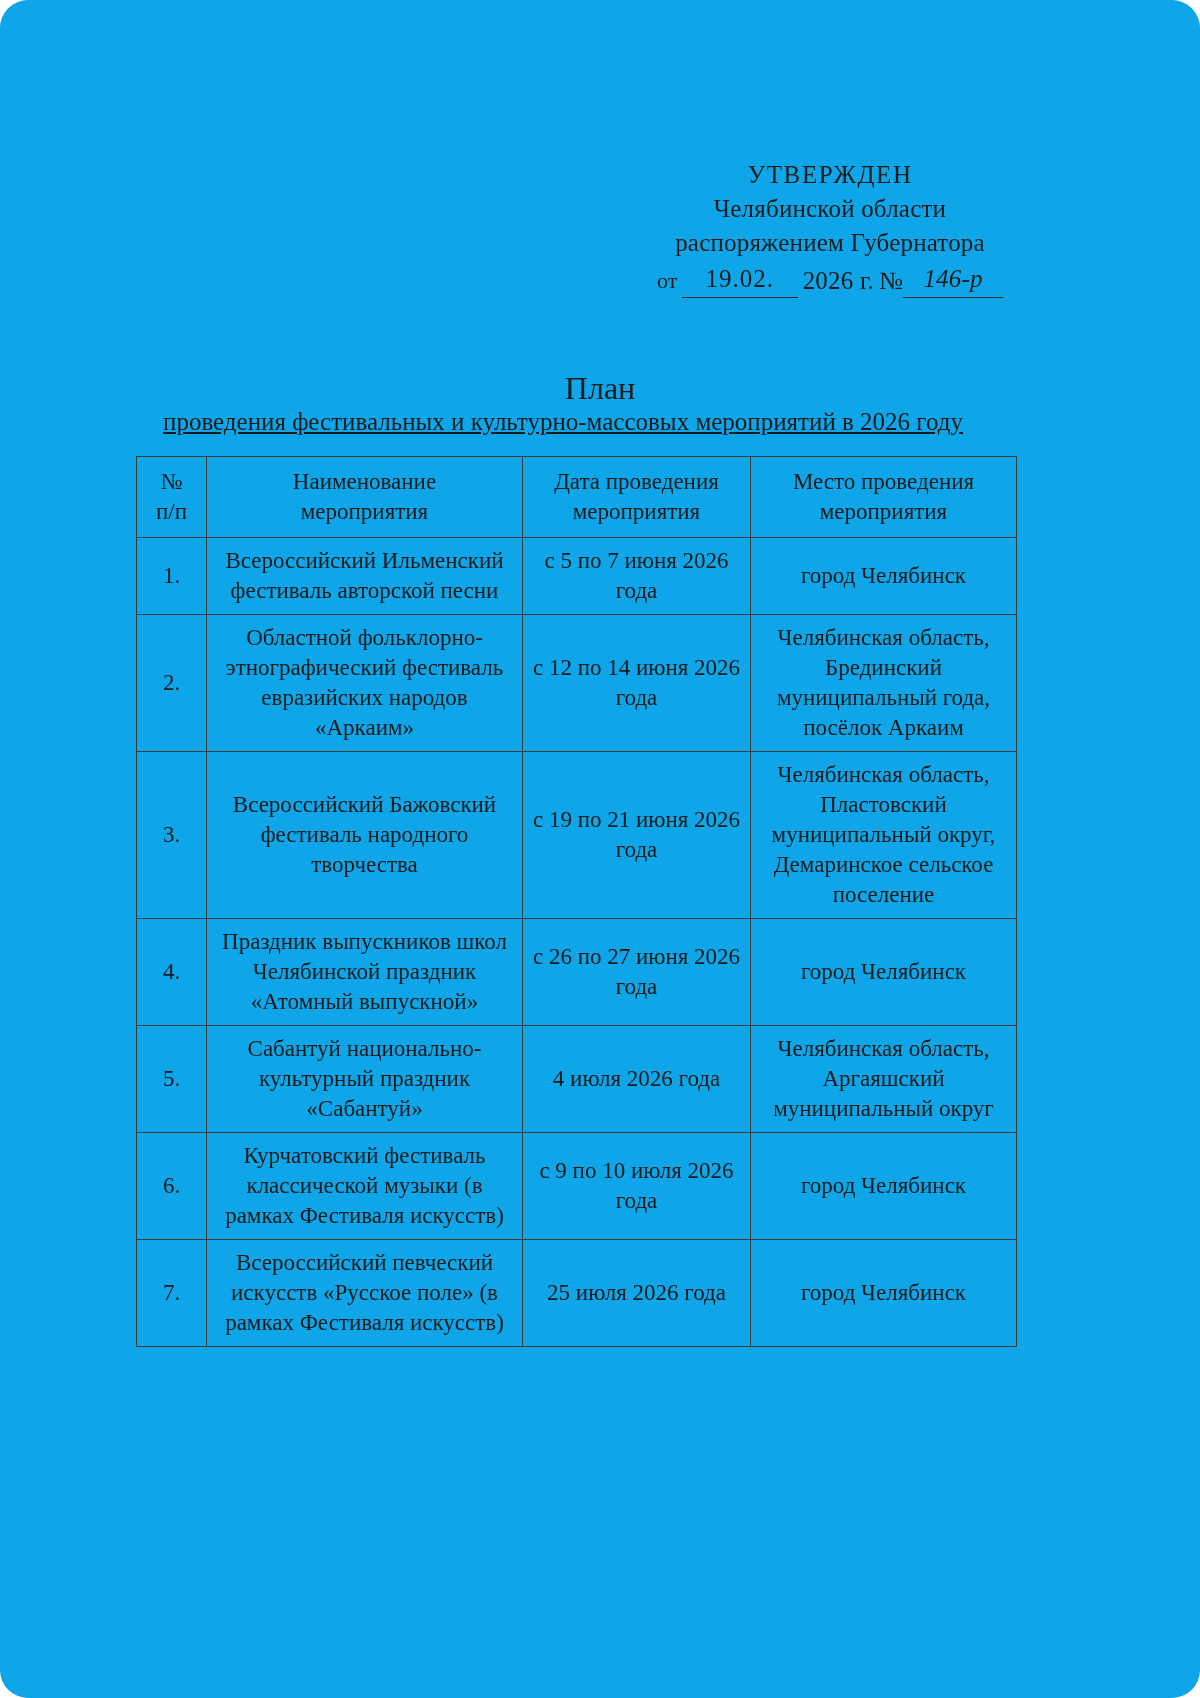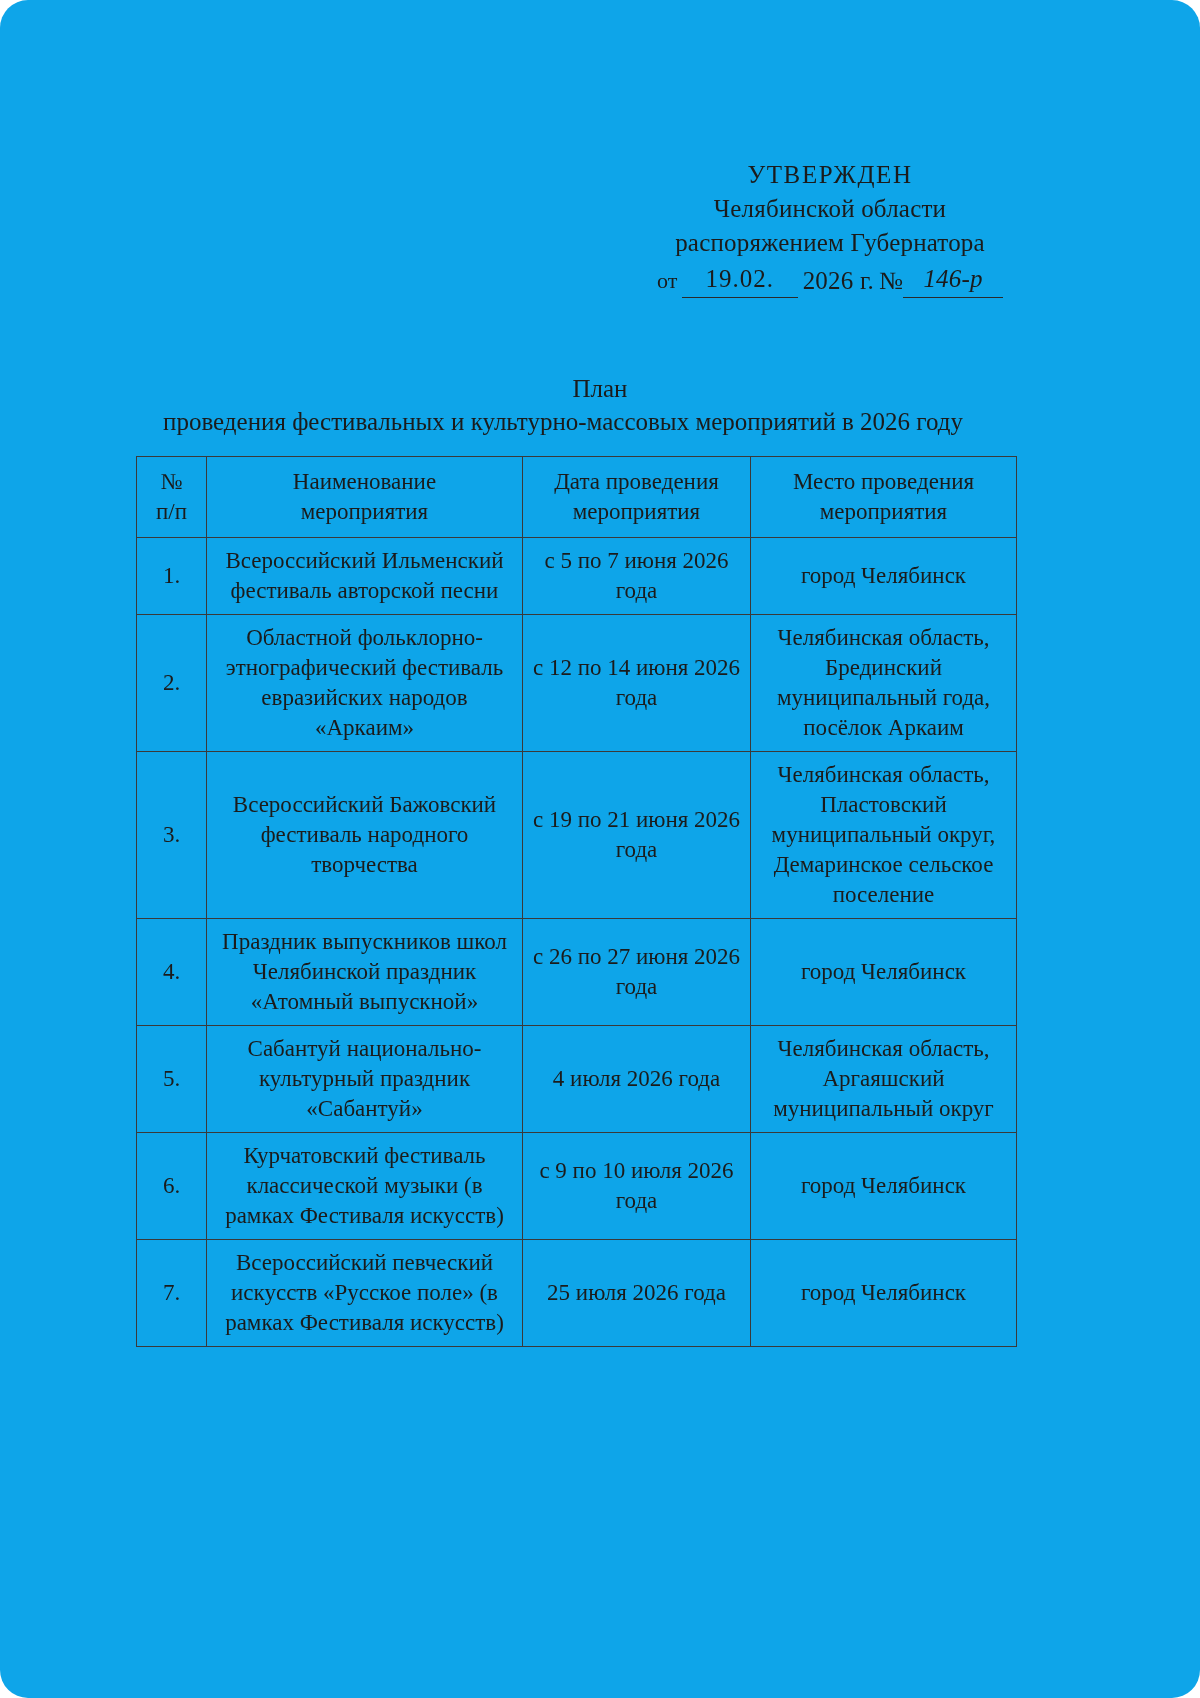--- a/index.html
+++ b/index.html
@@ -72,31 +72,32 @@
   }
   .gap-sm { display: inline-block; width: 5px; }
 
   
   .doc-title {
     position: absolute;
     top: 372px;
     left: 0;
     width: 1200px;
     text-align: center;
-    font-size: 25px;
+    font-size: 32px;
     line-height: 33px;
   }
   .doc-subtitle {
     position: absolute;
     top: 405px;
     left: 0;
     width: 1126px;
     text-align: center;
     font-size: 25px;
     line-height: 33px;
+    text-decoration: underline;
   }
 
   
   .plan-table-wrap {
     position: absolute;
     top: 456px;
     left: 136px;
     width: 880px;
   }
   table.plan {

